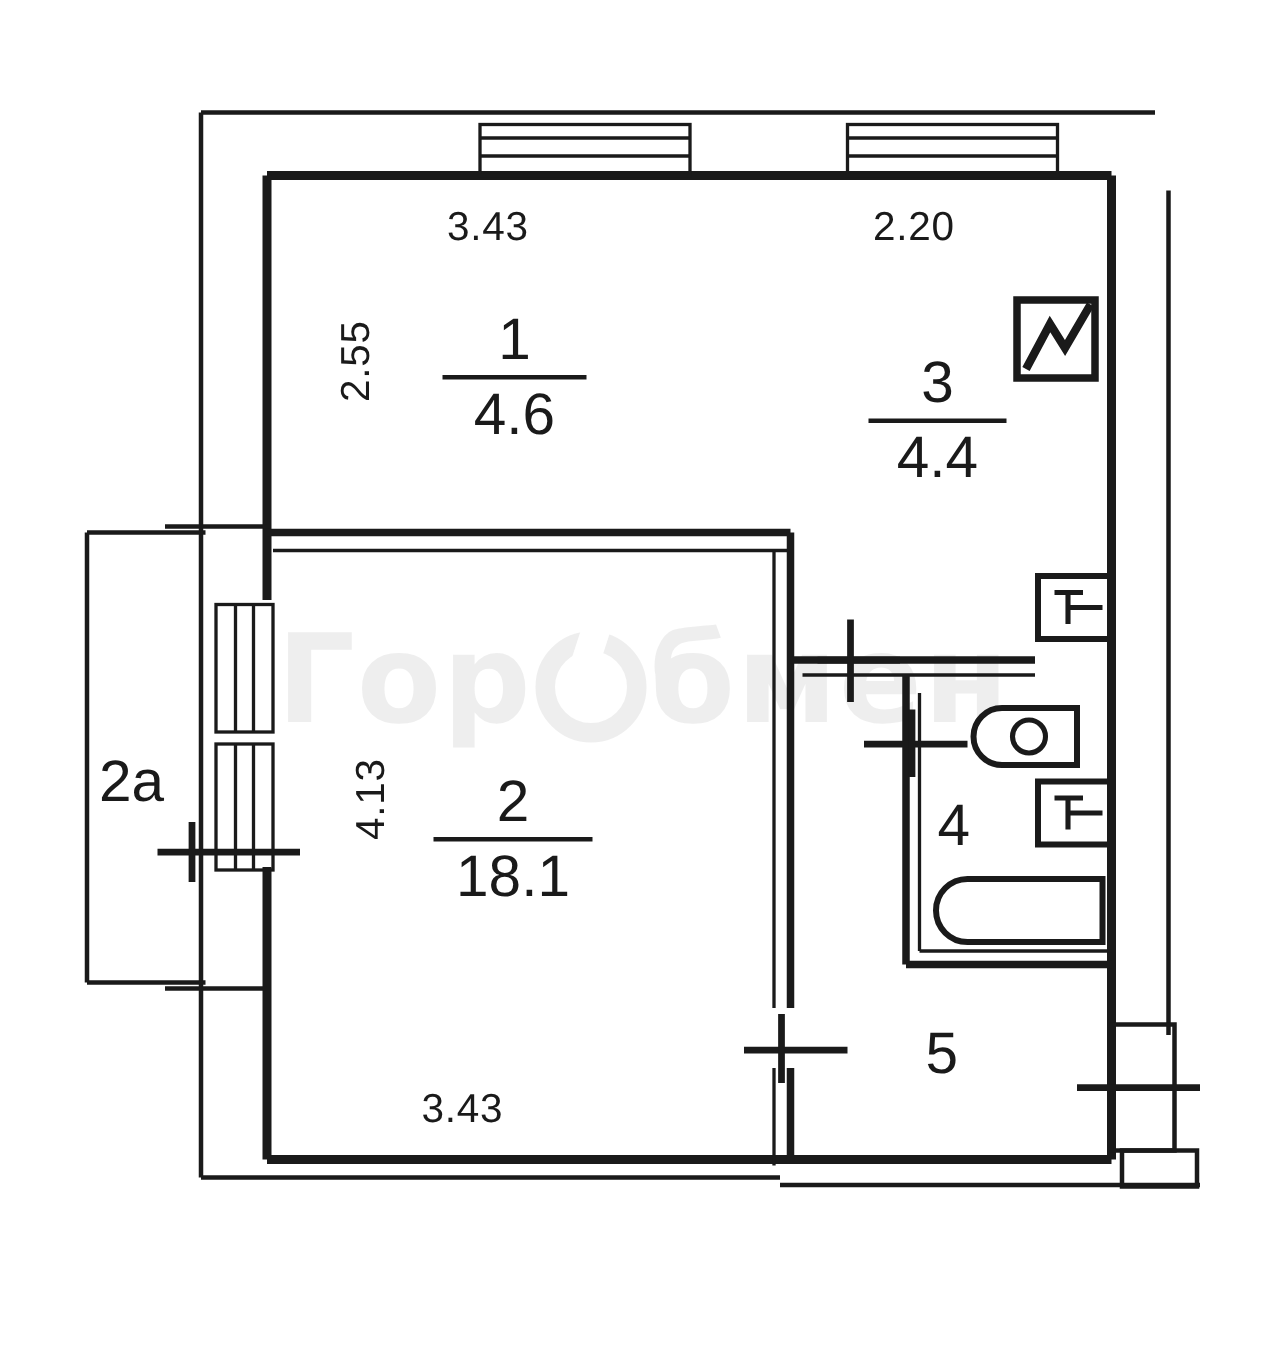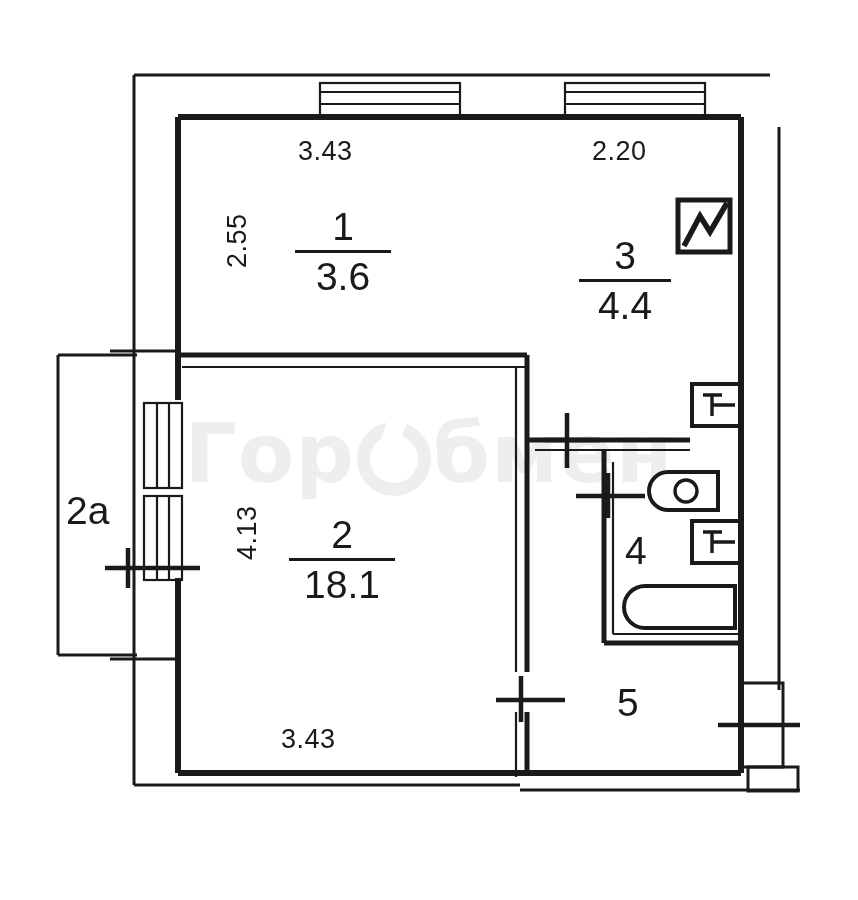--- a/index.html
+++ b/index.html
@@ -262,42 +262,42 @@
     <g>
       <path class="wall wall-thin" d="M 110,351 L 178,351"></path>
       <path class="wall wall-thin" d="M 110,659 L 178,659"></path>
     </g>
 
   </svg>
 
   <div class="txt dim-label" style="left:298px; top:136px;">3.43</div>
   <div class="txt dim-label dim-vert" style="left:222px; top:268px;">2.55</div>
 
-  <div class="txt dim-label" style="left:582px; top:136px;margin-left:10px;">2.20</div>
+  <div class="txt dim-label" style="left:582px; top:136px;">2.20</div>
 
   <div class="txt dim-label dim-vert" style="left:232px; top:560px;">4.13</div>
   <div class="txt dim-label" style="left:281px; top:724px;">3.43</div>
 
   <div class="frac" style="left:288px; top:206px; width:110px;">
     <div class="fnum">1</div>
     <div class="fbar" style="width:96px;"></div>
-    <div class="fden">3.6</div>
+    <div class="fden">4.6</div>
   </div>
 
   <div class="frac" style="left:570px; top:235px; width:110px;">
     <div class="fnum">3</div>
     <div class="fbar" style="width:92px;"></div>
     <div class="fden">4.4</div>
   </div>
 
   <div class="frac" style="left:282px; top:514px; width:120px;">
     <div class="fnum">2</div>
     <div class="fbar" style="width:106px;"></div>
     <div class="fden">18.1</div>
   </div>
 
   <div class="txt plain-label" style="left:625px; top:529px;">4</div>
 
   <div class="txt plain-label" style="left:617px; top:681px;">5</div>
 
-  <div class="txt plain-label" style="left:66px; top:489px;">2a</div>
+  <div class="txt plain-label" style="left:66px; top:500px;">2a</div>
 
 </div>
 
 </body></html>

